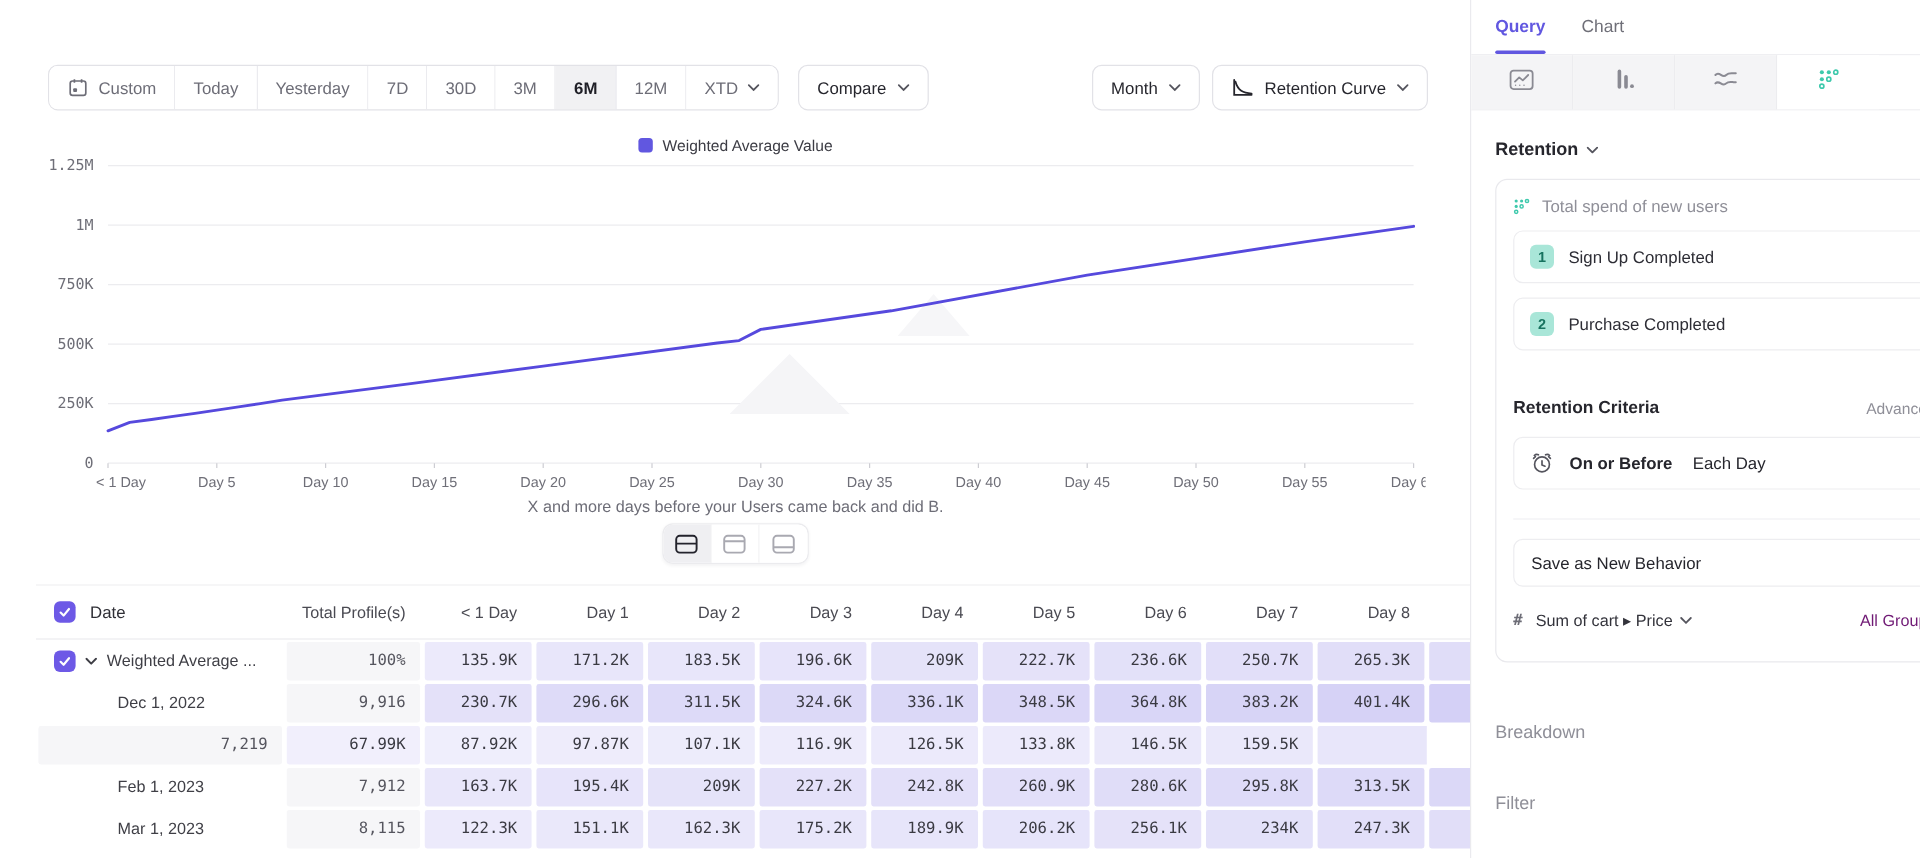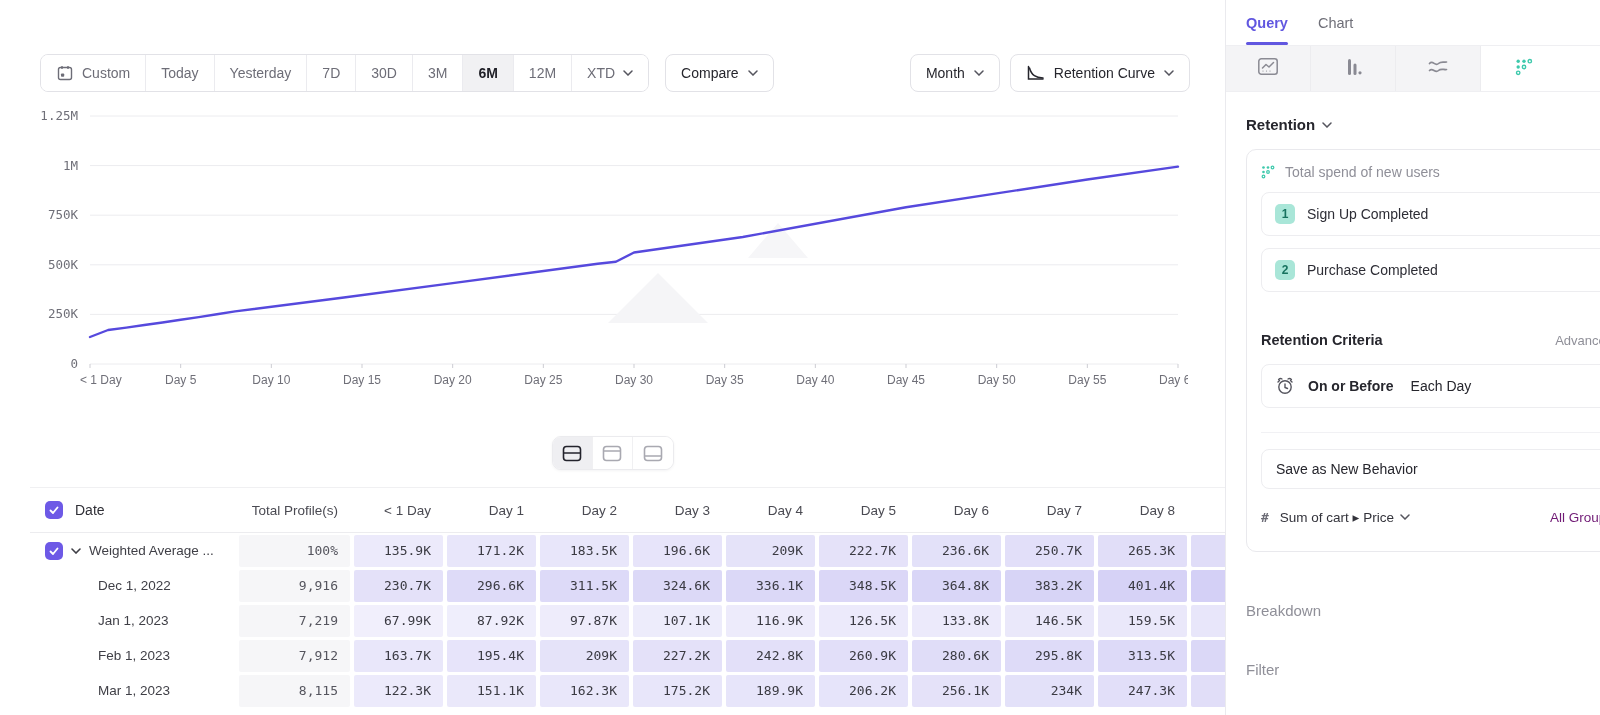--- a/index.html
+++ b/index.html
@@ -176,20 +176,24 @@
         <span class="chev">
           <svg width="10" height="6" viewBox="0 0 10 6" fill="none" stroke="currentColor" stroke-width="1.5" stroke-linecap="round">
               <polyline points="1,1 5,5 9,1"></polyline>
             </svg>
         </span>
       </div>
     </div>
   </div>
 
   <div class="chart-wrap">
+    <div class="legend">
+      <span class="legend-swatch" id="legend-swatch" style="background: rgb(97, 87, 224);"></span>
+      <span class="legend-label">Weighted Average Value</span>
+    </div>
     <div id="chart-svg-holder"><svg width="1150" height="282" viewBox="0 0 1150 282">
           <line x1="52" y1="254" x2="1140" y2="254" stroke="#ececef" stroke-width="1"></line>
           <text x="40" y="258" text-anchor="end" font-family="DejaVu Sans Mono, monospace" font-size="12.5" fill="#6f6f78">0</text>
           <line x1="52" y1="204.4" x2="1140" y2="204.4" stroke="#ececef" stroke-width="1"></line>
           <text x="40" y="208.4" text-anchor="end" font-family="DejaVu Sans Mono, monospace" font-size="12.5" fill="#6f6f78">250K</text>
           <line x1="52" y1="154.8" x2="1140" y2="154.8" stroke="#ececef" stroke-width="1"></line>
           <text x="40" y="158.8" text-anchor="end" font-family="DejaVu Sans Mono, monospace" font-size="12.5" fill="#6f6f78">500K</text>
           <line x1="52" y1="105.20000000000002" x2="1140" y2="105.20000000000002" stroke="#ececef" stroke-width="1"></line>
           <text x="40" y="109.20000000000002" text-anchor="end" font-family="DejaVu Sans Mono, monospace" font-size="12.5" fill="#6f6f78">750K</text>
           <line x1="52" y1="55.599999999999994" x2="1140" y2="55.599999999999994" stroke="#ececef" stroke-width="1"></line>
@@ -219,20 +223,21 @@
           <line x1="868" y1="254" x2="868" y2="258" stroke="#cdcdd3" stroke-width="1"></line>
           <text x="868" y="274" text-anchor="middle" font-family="Liberation Sans, sans-serif" font-size="12" fill="#6f6f78">Day 45</text>
           <line x1="958.6666666666667" y1="254" x2="958.6666666666667" y2="258" stroke="#cdcdd3" stroke-width="1"></line>
           <text x="958.6666666666667" y="274" text-anchor="middle" font-family="Liberation Sans, sans-serif" font-size="12" fill="#6f6f78">Day 50</text>
           <line x1="1049.3333333333333" y1="254" x2="1049.3333333333333" y2="258" stroke="#cdcdd3" stroke-width="1"></line>
           <text x="1049.3333333333333" y="274" text-anchor="middle" font-family="Liberation Sans, sans-serif" font-size="12" fill="#6f6f78">Day 55</text>
           <line x1="1140" y1="254" x2="1140" y2="258" stroke="#cdcdd3" stroke-width="1"></line>
           <text x="1140" y="274" text-anchor="middle" font-family="Liberation Sans, sans-serif" font-size="12" fill="#6f6f78">Day 60</text>
           <polyline points="52.0,227.0 70.1,220.0 88.3,217.6 106.4,215.0 124.5,212.5 142.7,209.8 160.8,207.1 178.9,204.3 197.1,201.4 305.9,187.5 414.7,173.1 559.7,153.8 577.9,151.8 596.0,142.5 704.8,127.0 868.0,97.3 1049.3,69.5 1140.0,56.6" fill="none" stroke="#5649dd" stroke-width="2.4" stroke-linejoin="round" stroke-linecap="round"></polyline>
         </svg></div>
+    <div class="caption">X and more days before your Users came back and did B.</div>
   </div>
 
   <div class="toggle-wrap">
     <div class="toggle">
       <button class="toggle-btn active">
         <svg width="20" height="17" viewBox="0 0 20 17" fill="none" stroke="currentColor" stroke-width="1.6">
           <rect x="1.5" y="1.5" width="17" height="14" rx="3"></rect>
             <line x1="1.5" y1="8" x2="18.5" y2="8"></line>
         </svg>
       </button>
@@ -310,23 +315,20 @@
           <div class="cell num-cell mono" style="background:rgba(95,80,220,0.211)">311.5K</div>
           <div class="cell num-cell mono" style="background:rgba(95,80,220,0.217)">324.6K</div>
           <div class="cell num-cell mono" style="background:rgba(95,80,220,0.223)">336.1K</div>
           <div class="cell num-cell mono" style="background:rgba(95,80,220,0.229)">348.5K</div>
           <div class="cell num-cell mono" style="background:rgba(95,80,220,0.237)">364.8K</div>
           <div class="cell num-cell mono" style="background:rgba(95,80,220,0.247)">383.2K</div>
           <div class="cell num-cell mono" style="background:rgba(95,80,220,0.256)">401.4K</div>
           <div class="cell sliver-cell" style="background:rgba(95,80,220,0.265)"></div>
         </div>
         <div class="t-grid t-row">
-          <div class="cell date-cell">
-            <span class="sub-indent">Jan 1, 2023</span>
-          </div>
           <div class="cell num-cell total-cell mono">7,219</div>
           <div class="cell num-cell mono" style="background:rgba(95,80,220,0.089)">67.99K</div>
           <div class="cell num-cell mono" style="background:rgba(95,80,220,0.099)">87.92K</div>
           <div class="cell num-cell mono" style="background:rgba(95,80,220,0.104)">97.87K</div>
           <div class="cell num-cell mono" style="background:rgba(95,80,220,0.109)">107.1K</div>
           <div class="cell num-cell mono" style="background:rgba(95,80,220,0.113)">116.9K</div>
           <div class="cell num-cell mono" style="background:rgba(95,80,220,0.118)">126.5K</div>
           <div class="cell num-cell mono" style="background:rgba(95,80,220,0.122)">133.8K</div>
           <div class="cell num-cell mono" style="background:rgba(95,80,220,0.128)">146.5K</div>
           <div class="cell num-cell mono" style="background:rgba(95,80,220,0.135)">159.5K</div>

